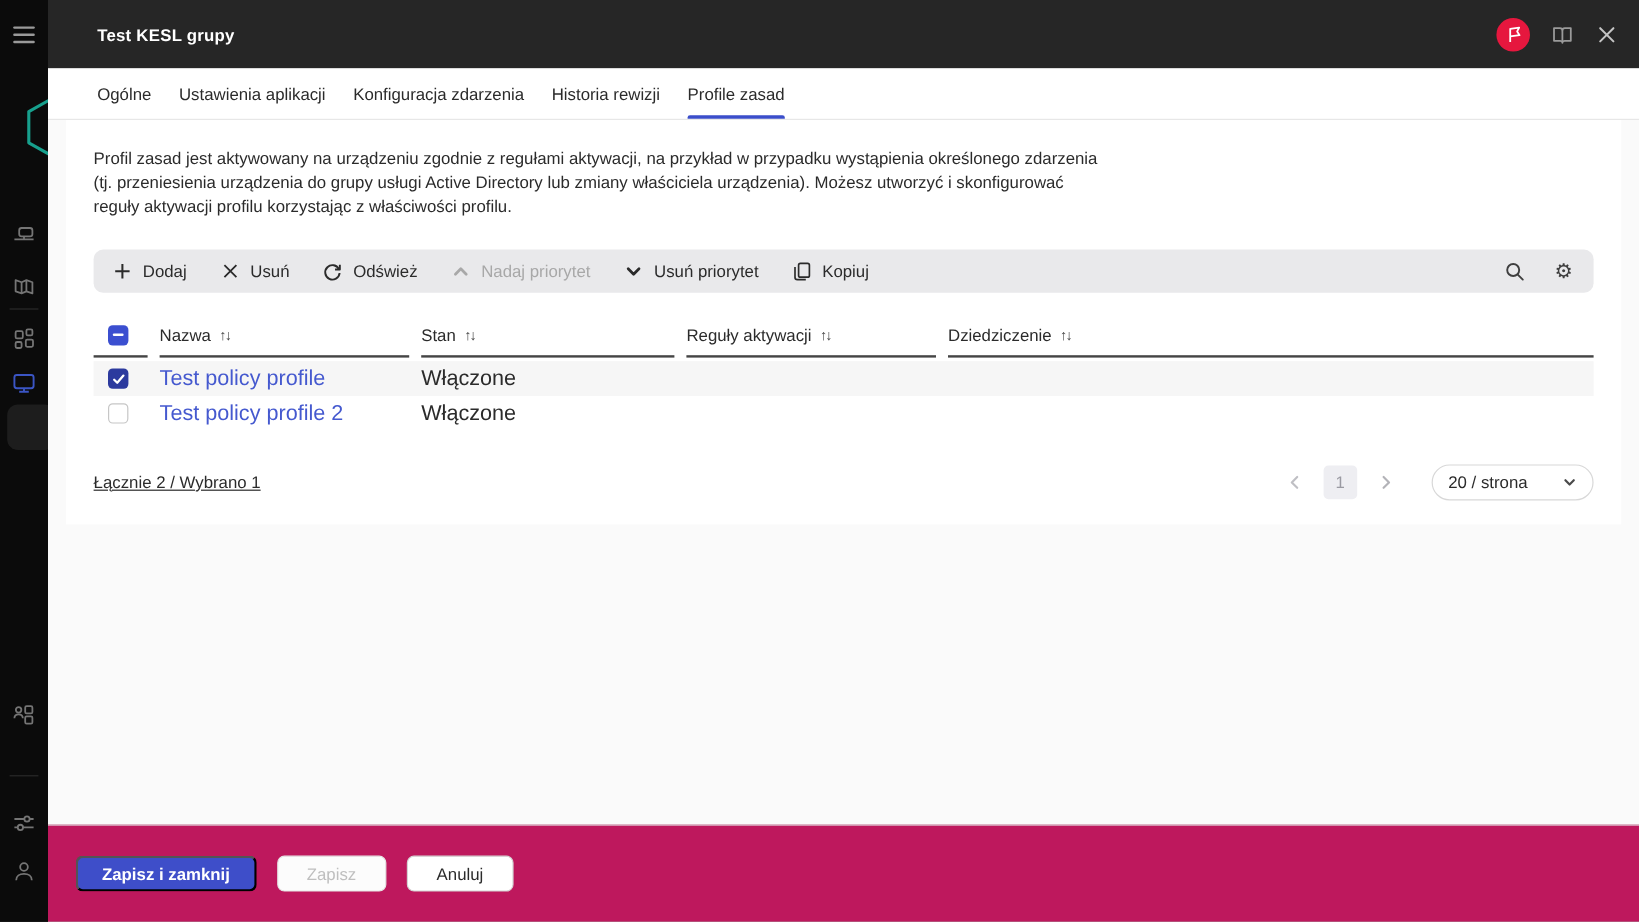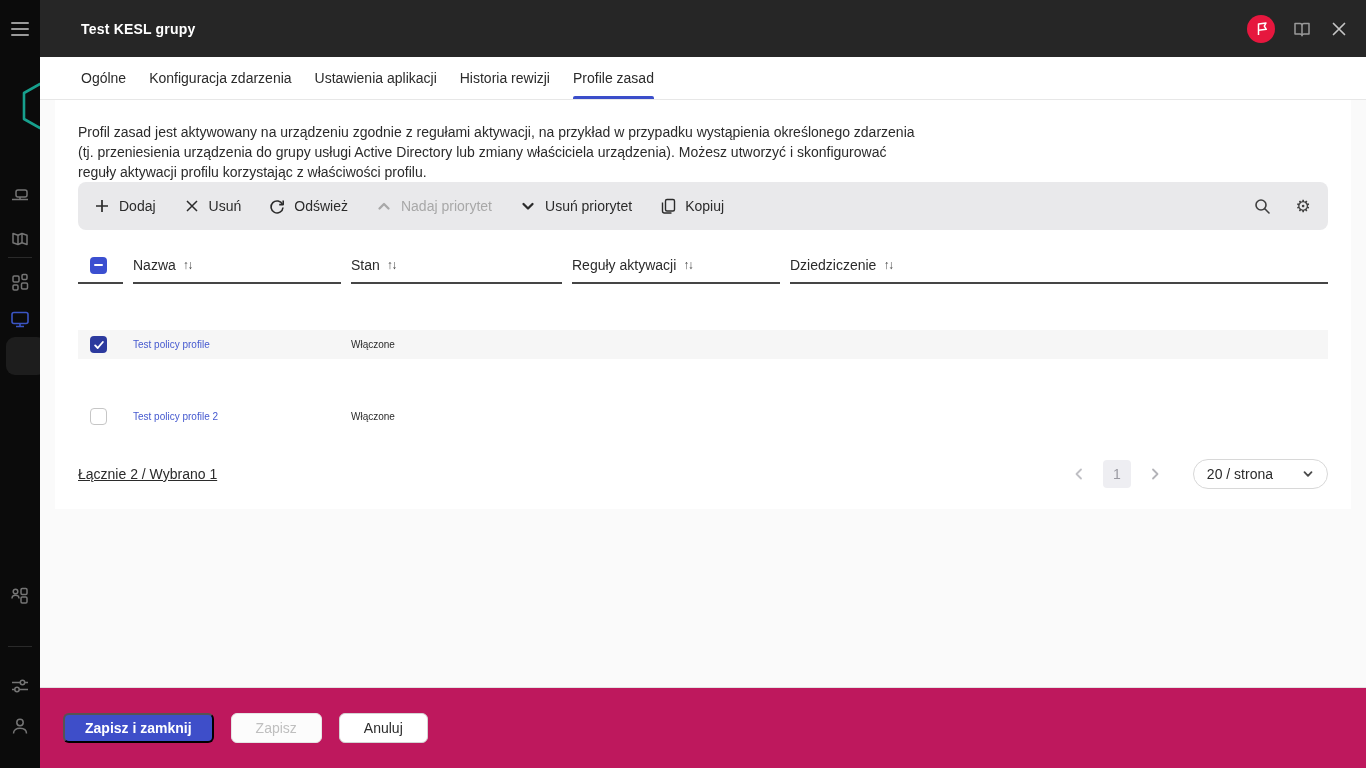--- a/index.html
+++ b/index.html
@@ -40,40 +40,40 @@
   .tab.active::after { content:""; position:absolute; left:0; right:0; bottom:0;
                        height:3px; background:#3b4eca; border-radius:2px 2px 0 0; }
 
   
   .main { flex:1 1 auto; background:#fafafa; overflow:hidden; }
   .card { background:#fff; margin:0 15px; padding:22px 23px 20px; }
 
   .desc { font-size:14px; line-height:20px; color:#2b2b2b; max-width:848px; }
 
   
-  .toolbar { height:48px; background:#e9e9eb; border-radius:8px;
+  .toolbar { margin-top:26px; height:36px; background:#e9e9eb; border-radius:8px;
              display:flex; align-items:center; padding:0 15px; }
   .tbtn { display:flex; align-items:center; gap:8px; margin-right:27px;
           font-size:14px; color:#2b2b2b; cursor:pointer; white-space:nowrap; }
   .tbtn svg { width:18px; height:18px; display:block; }
   .tbtn.disabled { color:#a8a8a8; cursor:default; }
   .t-spacer { flex:1; }
   .t-icobtn { width:20px; height:20px; color:#3f3f3f; cursor:pointer; margin-left:21px;
               display:flex; align-items:center; justify-content:center; }
   .t-icobtn svg { width:18px; height:18px; display:block; }
   .gear-glyph { font-size:17px; line-height:1; color:#3f3f3f; }
 
   
   .tbl { margin-top:18px; }
   .trow { display:grid; grid-template-columns:45px 208px 211px 208px 1fr;
           column-gap:10px; align-items:center; }
   .th { height:36px; display:flex; align-items:center; gap:7px;
         border-bottom:2px solid #454545; font-size:14px; color:#2b2b2b; cursor:pointer;text-align:right; }
   .sort { font-size:12px; color:#474747; letter-spacing:-1.5px; }
-  .row { height:29px; font-size:10px; color:#2b2b2b;margin-top:43px; }
+  .row { height:29px; font-size:18px; color:#2b2b2b; }
   .row.selected { background:#f6f6f6; }
   .cbwrap { padding-left:12px; display:flex; align-items:center; }
   .cb { width:17px; height:17px; border-radius:4px; cursor:pointer;
         display:flex; align-items:center; justify-content:center; }
   .cb.indeterminate { background:#3b4fd0; }
   .cb.indeterminate i { width:9px; height:2.5px; border-radius:2px; background:#fff; }
   .cb.checked { background:#2c3a9e; }
   .cb.unchecked { background:#fff; border:1.5px solid #c6c6c6; }
   .cb-disabled { width:17px; height:17px; border-radius:5px; background:#dcdcdc; margin-left:3px; }
   .link { color:#4559cf; cursor:pointer; }
@@ -187,22 +187,22 @@
       <span class="tb-ico" style="color:#c4c4c4">
         <svg viewBox="0 0 20 20" fill="none" stroke="currentColor" stroke-width="1.7" stroke-linecap="round">
           <path d="M4.5 4.5 L15.5 15.5 M15.5 4.5 L4.5 15.5"></path>
         </svg>
       </span>
     </span>
   </div>
 
   <div class="tabbar">
     <span class="tab">Ogólne</span>
+    <span class="tab">Ustawienia aplikacji</span>
     <span class="tab">Konfiguracja zdarzenia</span>
-    <span class="tab">Ustawienia aplikacji</span>
     <span class="tab">Historia rewizji</span>
     <span class="tab active">Profile zasad</span>
   </div>
 
   <div class="main">
     <div class="card">
 
       <p class="desc">Profil zasad jest aktywowany na urządzeniu zgodnie z regułami aktywacji, na przykład w przypadku wystąpienia określonego zdarzenia (tj. przeniesienia urządzenia do grupy usługi Active Directory lub zmiany właściciela urządzenia). Możesz utworzyć i skonfigurować reguły aktywacji profilu korzystając z właściwości profilu.</p>
 
       <div class="toolbar">

